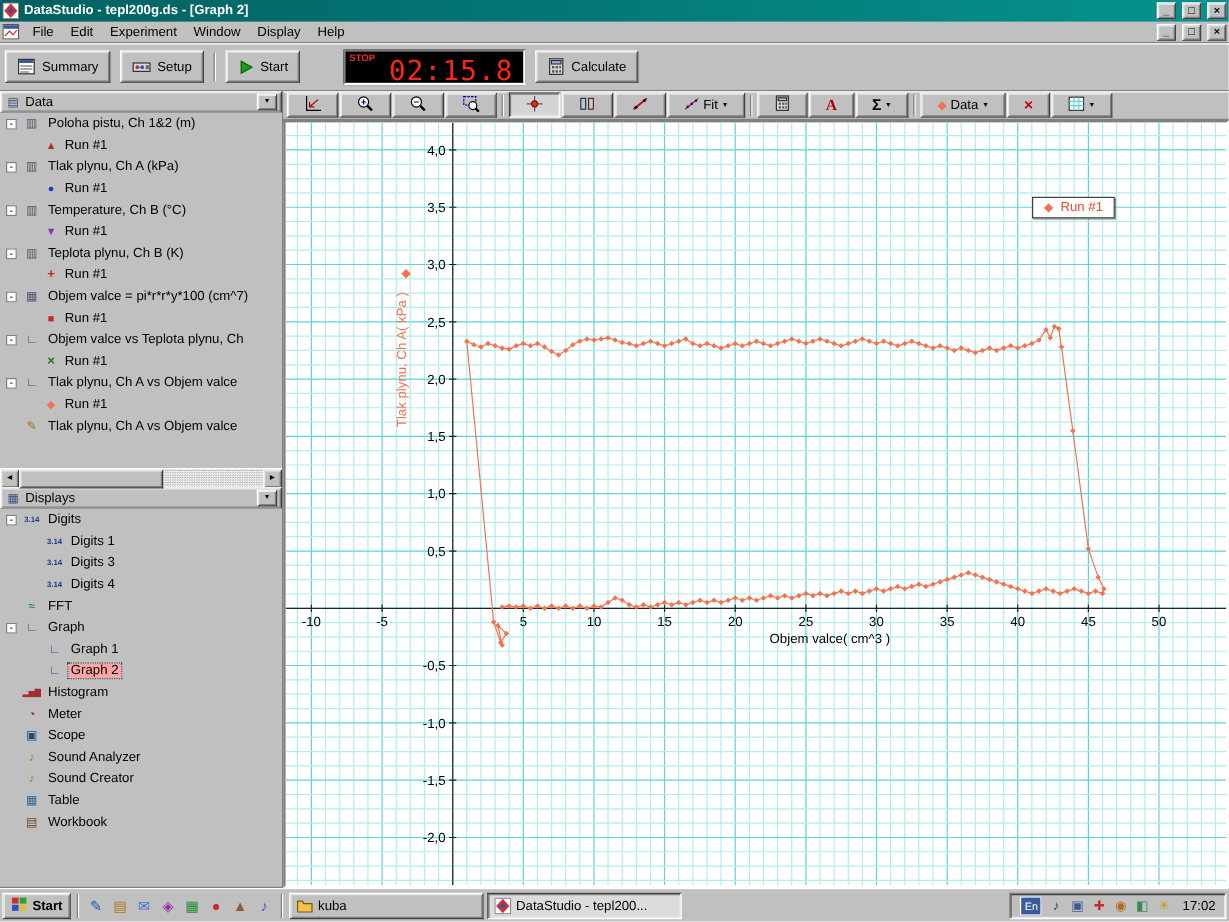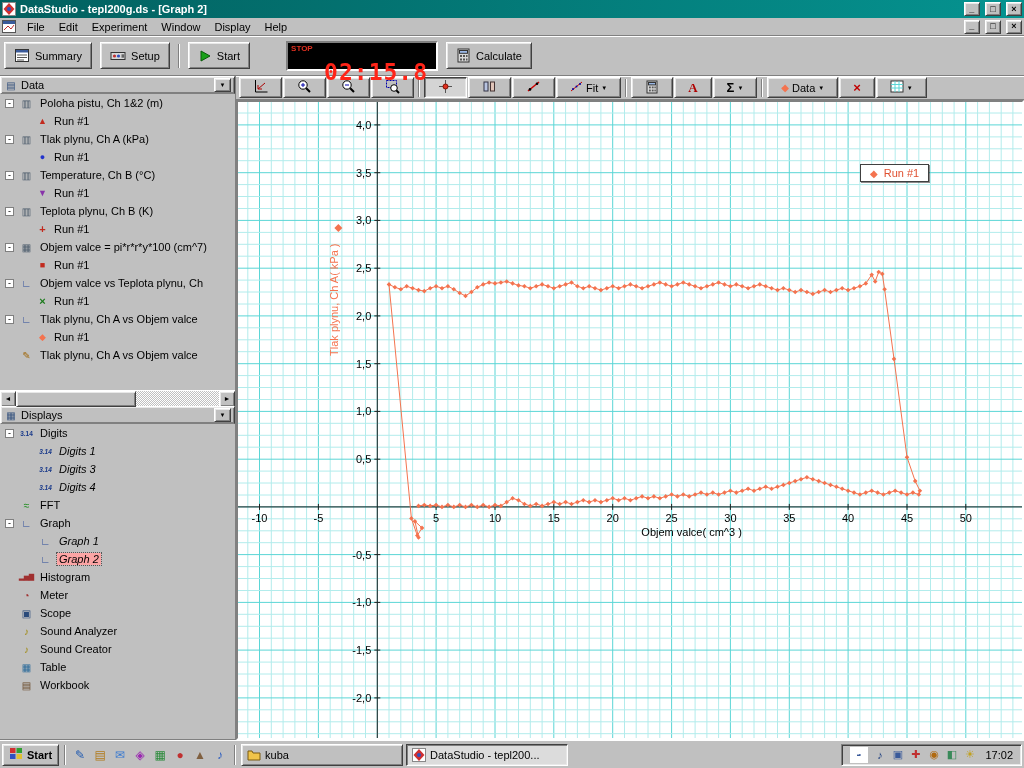--- a/index.html
+++ b/index.html
@@ -20,41 +20,41 @@
   .menubar{height:18px;display:flex;align-items:center;padding:0 2px;border-bottom:1px solid #808080;flex:none;}
   .mb-icon{width:14px;height:13px;margin-right:4px;flex:none;}
   .mb-items{flex:1;display:flex;}
   .menu-item{padding:1px 7px;}
   
   .main-toolbar{height:40px;display:flex;align-items:center;padding:0 4px;border-bottom:1px solid #808080;box-shadow:inset 0 1px 0 #fff;flex:none;}
   .big-btn{height:27px;display:flex;align-items:center;gap:5px;padding:0 9px;}
   .bb-icon{display:inline-flex;}
   .timer{width:152px;height:30px;background:#000;margin-left:36px;margin-right:8px;position:relative;border:2px solid;border-color:#808080 #fff #fff #808080;flex:none;}
   .timer-stop{position:absolute;left:3px;top:1px;color:#e03020;font-size:8px;font-weight:bold;}
-  .timer-value{position:absolute;right:8px;top:16px;color:#ff2418;font-family:"DejaVu Sans Mono",monospace;font-size:23px;font-weight:bold;letter-spacing:1px;}
+  .timer-value{position:absolute;right:8px;top:4px;color:#ff2418;font-family:"DejaVu Sans Mono",monospace;font-size:23px;font-weight:normal;letter-spacing:1px;}
   .sep-v{width:2px;height:24px;border-left:1px solid #808080;border-right:1px solid #fff;margin:0 8px;}
 
   
   .content{flex:1;display:flex;min-height:0;}
   .left-panel{width:236px;flex:none;display:flex;flex-direction:column;border-right:1px solid #808080;background:#c0c0c0;}
   .panel-header{height:18px;flex:none;display:flex;align-items:center;padding:0 3px;background:#c0c0c0;border-top:1px solid #fff;border-bottom:1px solid #808080;}
   .ph-icon{width:14px;text-align:center;margin-right:3px;color:#35527e;font-size:10px;}
   .ph-title{flex:1;}
   .ph-btn{width:17px;height:14px;font-size:6px;line-height:12px;text-align:center;}
   .tree{overflow:hidden;background:#c0c0c0;}
   .tree-data{height:296px;flex:none;}
   .tree-displays{flex:1;}
   .tree-row{height:18px;display:flex;align-items:center;white-space:nowrap;overflow:hidden;padding-left:5px;}
   .expand-box{width:9px;height:9px;flex:none;border:1px solid #808080;background:#fff;font-size:9px;line-height:6px;text-align:center;margin-right:5px;}
   .expand-spacer{width:14px;flex:none;}
   .ticon{width:15px;flex:none;text-align:center;font-size:10px;margin-right:4px;}
   .txticon{font-size:6.5px;font-weight:bold;letter-spacing:0;}
   .tree-label{padding:0 2px;}
   .run-row{padding-left:36px;}
-  .child-row{padding-left:38px;font-style:italic;}
+  .child-row{padding-left:38px;}
   .run-marker{width:13px;flex:none;text-align:center;font-size:9px;margin-right:3px;}
   .sel{background:#fca5a5;outline:1px dotted #555;}
   .hscroll{height:16px;flex:none;display:flex;background:#d6d6d6;border-top:1px solid #fff;}
   .scroll-btn{width:16px;height:16px;font-size:7px;line-height:14px;text-align:center;flex:none;}
   .scroll-track{flex:1;position:relative;background:repeating-conic-gradient(#fff 0 25%,#c0c0c0 0 50%) 0 0/2px 2px;}
   .scroll-thumb{position:absolute;left:0;top:0;width:120px;height:16px;}
 
   
   .graph-region{flex:1;display:flex;flex-direction:column;min-width:0;}
   .graph-toolbar{height:24px;flex:none;display:flex;align-items:center;padding:0 3px;gap:1px;border-bottom:1px solid #808080;box-shadow:inset 0 1px 0 #fff;}
@@ -77,21 +77,21 @@
   .start-btn{height:22px;display:flex;align-items:center;gap:4px;padding:0 6px;font-weight:bold;flex:none;}
   .tb-sep{width:2px;height:20px;border-left:1px solid #808080;border-right:1px solid #fff;margin:0 2px;flex:none;}
   .quick-launch{display:flex;gap:2px;align-items:center;flex:none;}
   .ql-icon{width:18px;height:18px;display:inline-flex;align-items:center;justify-content:center;font-size:12px;}
   .task-buttons{display:flex;gap:3px;flex:1;min-width:0;}
   .task-btn{height:22px;flex:0 0 162px;display:flex;align-items:center;gap:4px;padding:0 5px;overflow:hidden;}
   .task-btn.active{background:#dcdcdc;}
   .task-label{white-space:nowrap;overflow:hidden;}
   .task-icon{display:inline-flex;flex:none;}
   .tray{height:22px;display:flex;align-items:center;gap:4px;padding:0 8px;flex:none;border:1px solid;border-color:#808080 #fff #fff #808080;}
-  .tray-lang{width:18px;height:16px;background:#3a5a9a;color:#fff;font-size:9px;display:inline-flex;align-items:center;justify-content:center;border:7px solid #ffffff;}
+  .tray-lang{width:18px;height:16px;background:#3a5a9a;color:#fff;font-size:9px;display:inline-flex;align-items:center;justify-content:center;border:1px solid #ffffff;}
   .tray-ics{display:flex;gap:3px;align-items:center;}
   .tray-icon{width:15px;height:15px;display:inline-flex;align-items:center;justify-content:center;font-size:11px;}
   .tray-time{margin-left:4px;}
 </style>
 </head>
 <body>
 
 <div class="window">
 
   <div class="titlebar">

